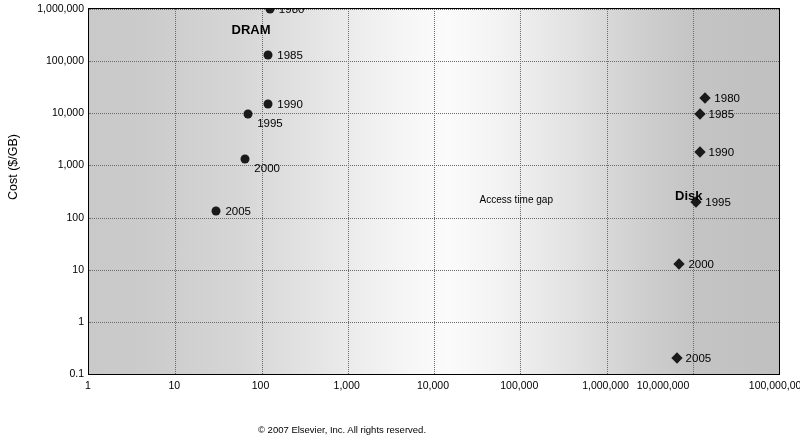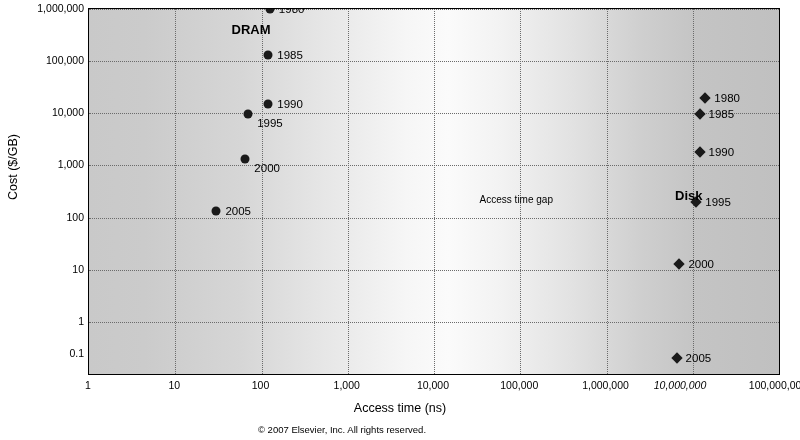--- a/index.html
+++ b/index.html
@@ -197,33 +197,32 @@
       <div class="marker diamond" style="left: 590.39px; top: 254.773px;"></div>
       <div class="point-label" style="left: 599.39px; top: 254.773px;">2000</div>
       <div class="marker diamond" style="left: 587.614px; top: 349.303px;"></div>
       <div class="point-label" style="left: 596.614px; top: 349.303px;">2005</div>
       <div class="annotation bold" style="left: 162px; top: 19.6449px;">DRAM</div>
       <div class="annotation bold" style="left: 599.803px; top: 141px; margin-top: 45px;">Disk</div>
       <div class="annotation" style="left: 427.303px; top: 189.71px;">Access time gap</div>
     </div>
 
   <div id="y-axis-title">Cost ($/GB)</div>
-  <div id="x-axis-title">Access time (ns)</div>
 
   <div id="copyright">© 2007 Elsevier, Inc. All rights reserved.</div>
-<div class="ylabel" style="top: 353px;">0.1</div>
+<div class="ylabel" style="top: 373px;">0.1</div>
     <div class="ylabel" style="top: 320.857px;">1</div>
     <div class="ylabel" style="top: 268.714px;">10</div>
     <div class="ylabel" style="top: 216.571px;">100</div>
     <div class="ylabel" style="top: 164.429px;">1,000</div>
     <div class="ylabel" style="top: 112.286px;">10,000</div>
     <div class="ylabel" style="top: 60.1429px;">100,000</div>
     <div class="ylabel" style="top: 8px;">1,000,000</div>
     <div class="xlabel" style="left: 88px;">1</div>
     <div class="xlabel" style="left: 174.25px;">10</div>
     <div class="xlabel" style="left: 260.5px;">100</div>
     <div class="xlabel" style="left: 346.75px;">1,000</div>
     <div class="xlabel" style="left: 433px;">10,000</div>
     <div class="xlabel" style="left: 519.25px;">100,000</div>
     <div class="xlabel" style="left: 605.5px;">1,000,000</div>
-    <div class="xlabel" style="left: 680px; font-style: italic;">10,000,000</div>
+    <div class="xlabel" style="left: 663px;">10,000,000</div>
     <div class="xlabel" style="left: 778px;">100,000,000</div>
   </div>
 
 </body></html>

